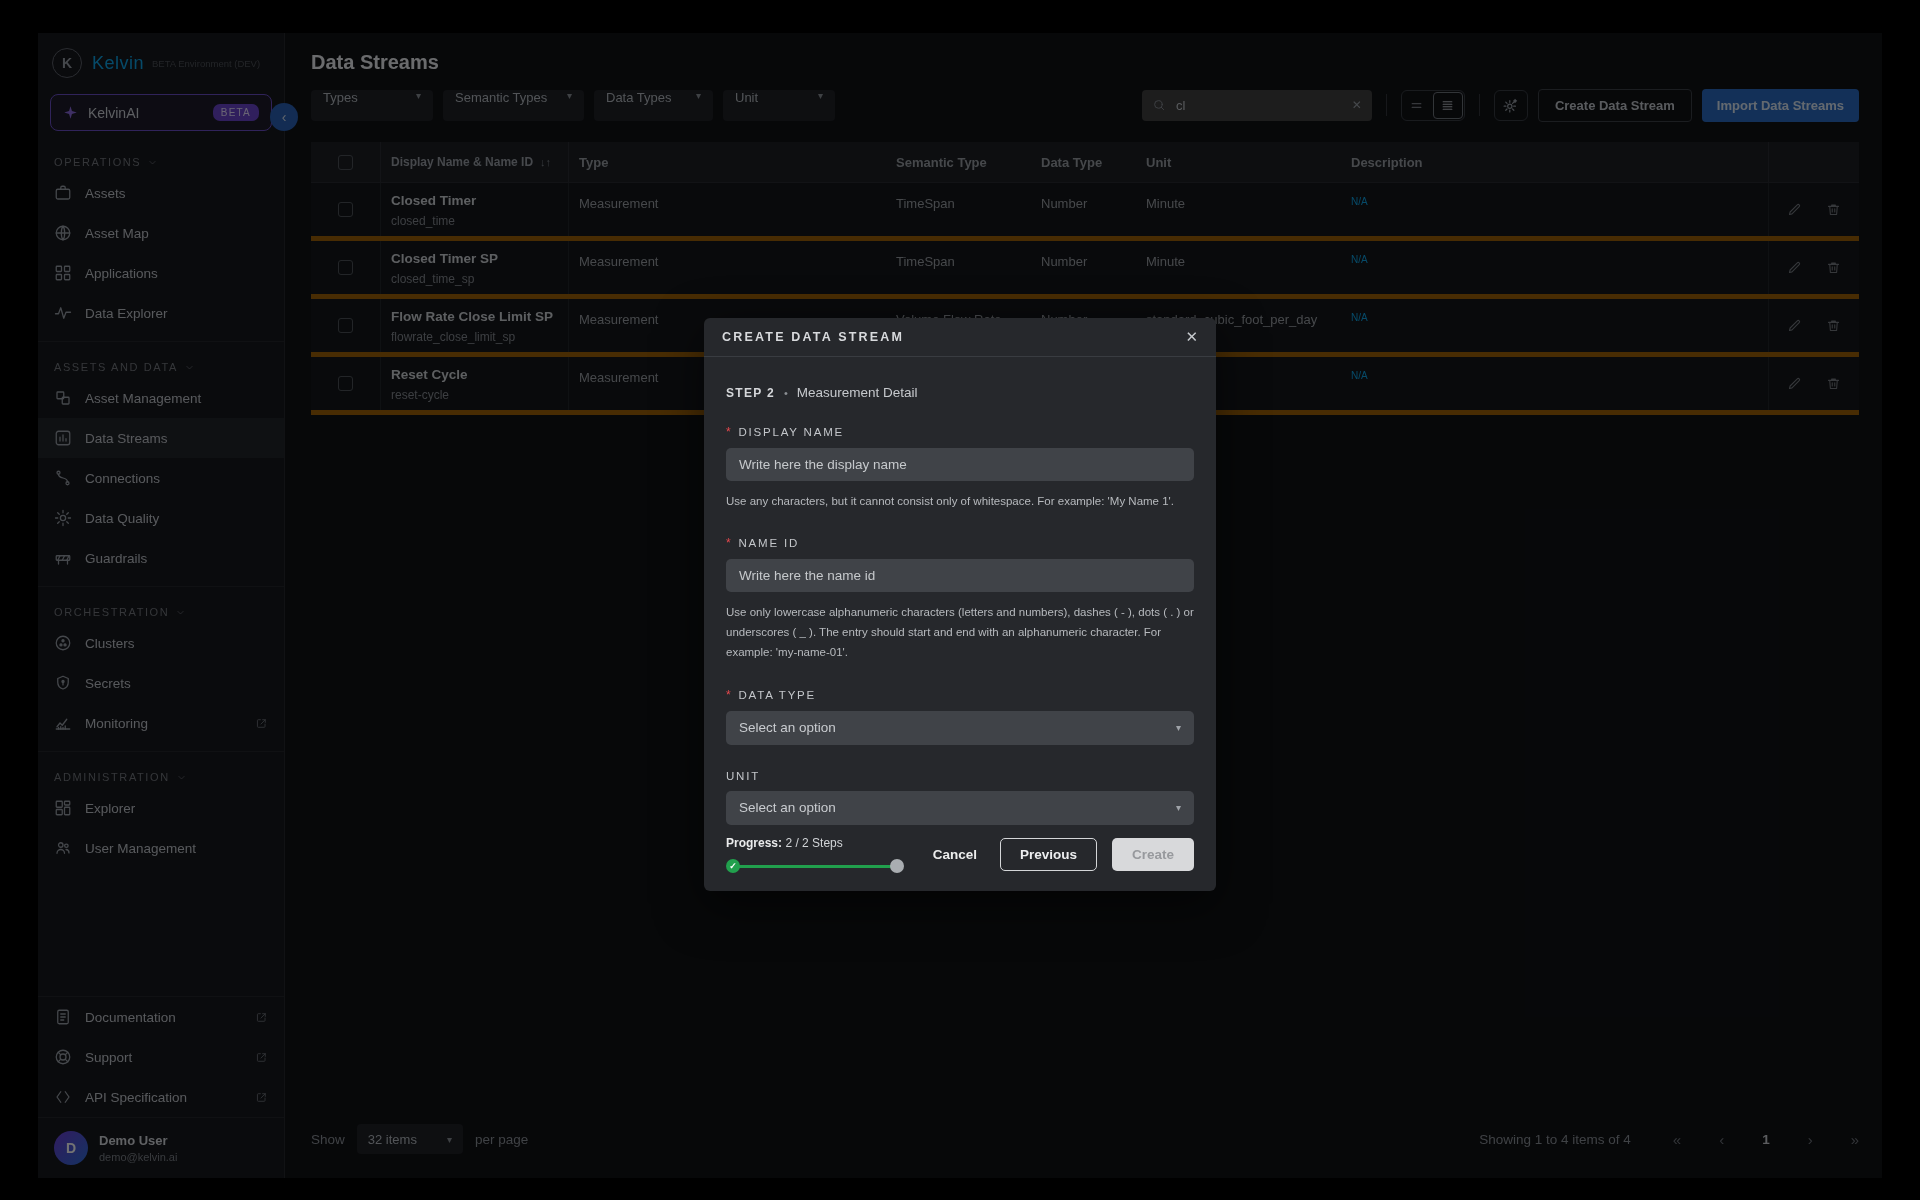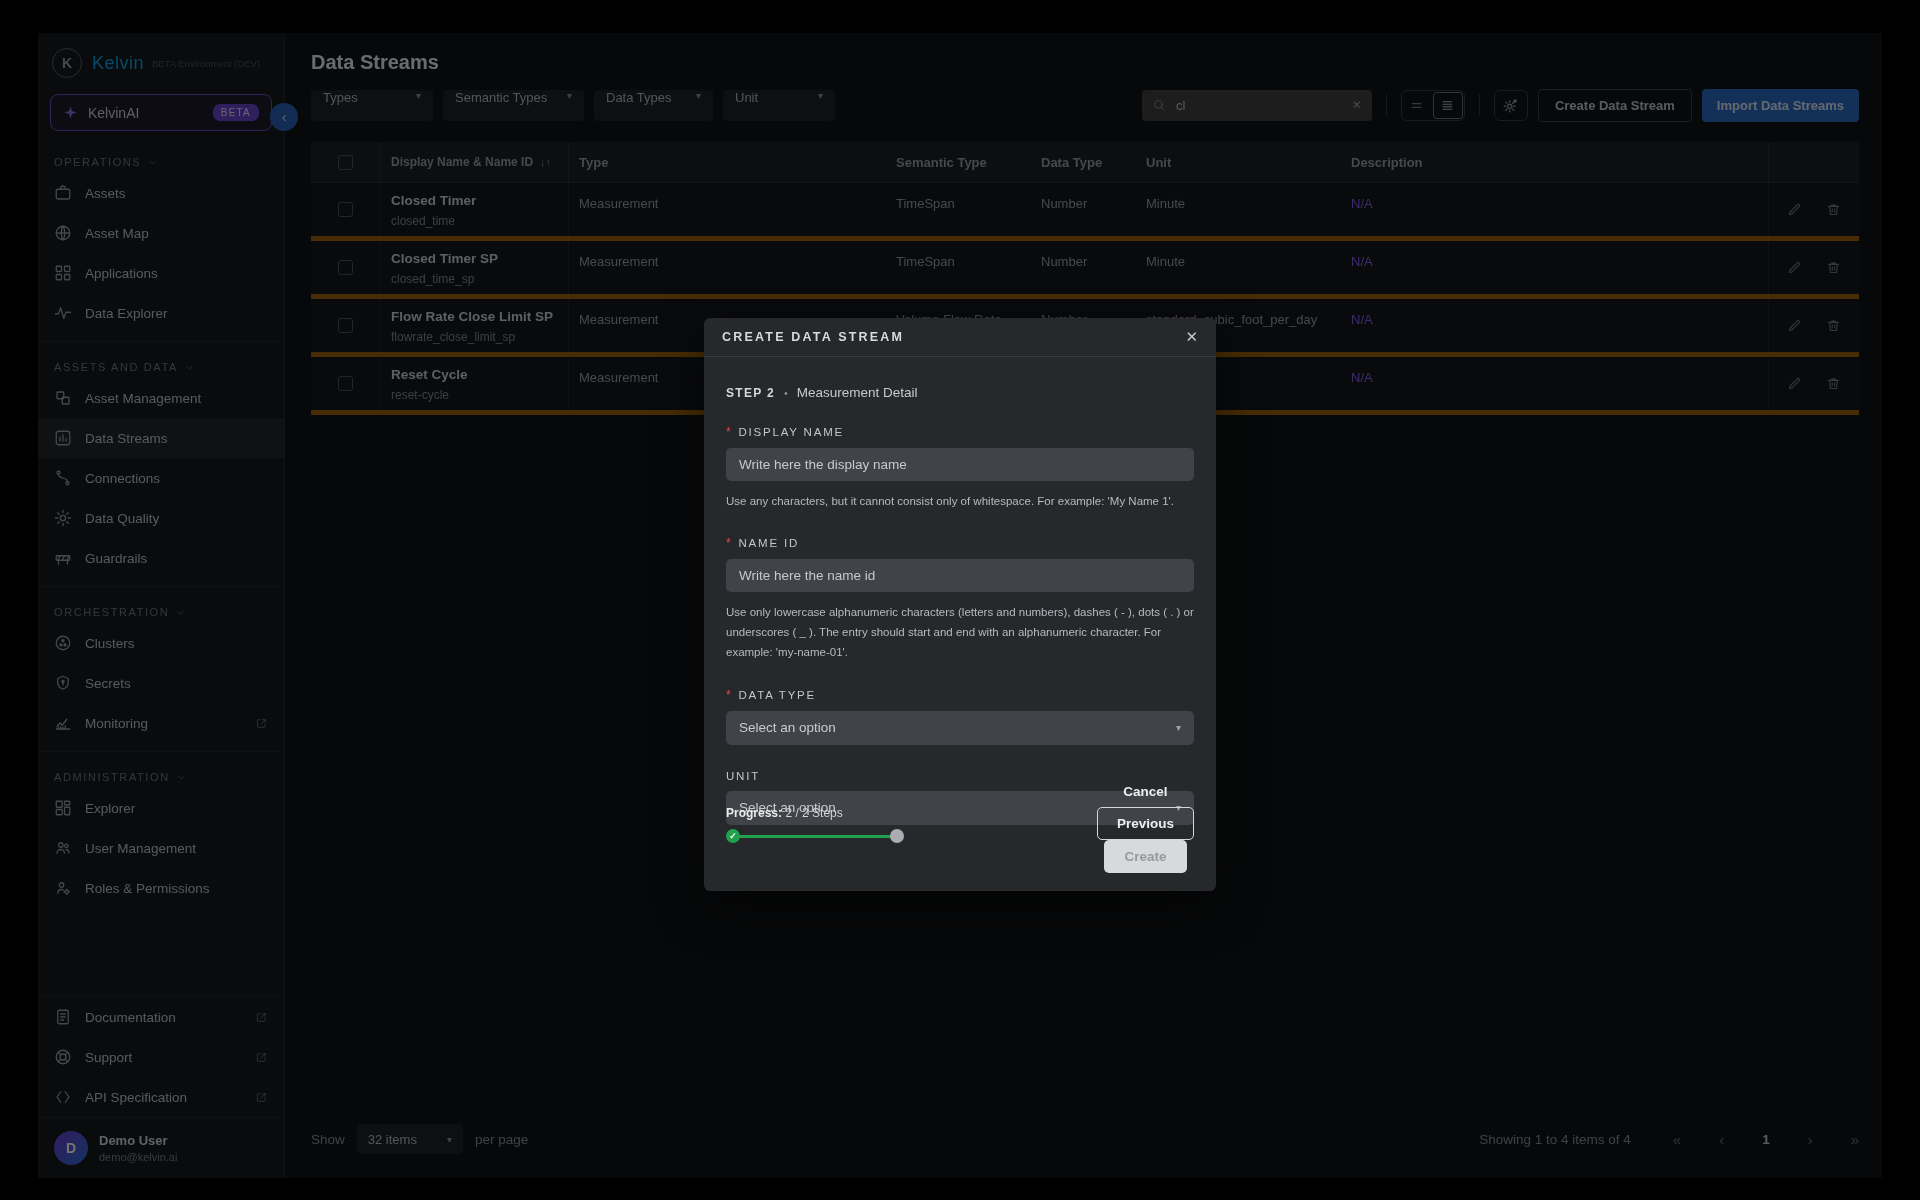--- a/index.html
+++ b/index.html
@@ -60,21 +60,21 @@
   .trow{height:58px;background:#15171b;border-bottom:5px solid #a16207;}
   .cell-check{display:flex;align-items:center;justify-content:center;border-right:1px solid #23262c;}
   .thead .cell-check{border-right:1px solid #2a2d33;}
   .checkbox{width:15px;height:15px;border:1.5px solid #4e535a;border-radius:3px;cursor:pointer;}
   .cell-name{padding:10px 10px 0;border-right:1px solid #23262c;}
   .thead .cell-name{padding:0 10px;border-right:1px solid #2a2d33;}
   .sort-ic{color:#7b8087;font-size:11px;margin-left:7px;}
   .row-primary{font-size:13.5px;font-weight:700;color:#cfd3d8;}
   .row-secondary{font-size:12px;color:#868b92;margin-top:6px;}
   .cell-val{padding:13px 10px 0;font-size:13px;color:#9ba0a6;}
-  .cell-desc{padding:13px 10px 0;font-size:13px;color:#8b5cf6;}
+  .cell-desc{padding:13px 10px 0;font-size:10px;color:#0ea5e9;}
   .cell-actions{display:flex;align-items:center;justify-content:center;gap:24px;border-left:1px solid #23262c;color:#787d84;}
   .thead .cell-actions{border-left:1px solid #2a2d33;}
   .act{cursor:pointer;}
 
   
   .table-footer{position:absolute;left:26px;right:23px;bottom:24px;display:flex;align-items:center;font-size:13.5px;color:#8d9299;}
   .page-size{margin:0 12px;height:30px;background:#1f2227;border-radius:4px;display:flex;align-items:center;gap:16px;padding:0 11px;color:#b6bbc2;font-size:13px;cursor:pointer;}
   .pager{margin-left:auto;display:flex;align-items:center;gap:38px;text-align:right;}
   .pg{color:#70757c;font-size:15px;cursor:pointer;}
   .pg-current{color:#c9cdd2;font-weight:700;font-size:13.5px;}
@@ -98,21 +98,21 @@
   .hint{margin-top:10px;font-size:11.5px;color:#b7babe;line-height:1.75;}
   .m-select{margin-top:9px;height:34px;background:#404348;border-radius:5px;display:flex;align-items:center;padding:0 13px;font-size:13.5px;color:#c9ccd0;cursor:pointer;}
   .m-select .caret{margin-left:auto;color:#9fa3a8;}
   .m-footer{position:absolute;left:22px;right:22px;bottom:18px;display:flex;align-items:center;}
   .prog-text{font-size:12px;color:#d2d5d8;}
   .prog-text b{color:#eaebec;}
   .prog-bar{position:relative;width:178px;height:14px;margin-top:9px;}
   .prog-line{position:absolute;left:6px;right:6px;top:5.5px;height:3px;background:#21a04d;}
   .prog-dot-l{position:absolute;left:0;top:0;width:14px;height:14px;border-radius:50%;background:#21a04d;color:#fff;font-size:9px;font-weight:700;display:flex;align-items:center;justify-content:center;}
   .prog-dot-r{position:absolute;right:0;top:0;width:14px;height:14px;border-radius:50%;background:#a9adb1;}
-  .m-buttons{margin-left:auto;display:flex;align-items:center;flex-direction:column;}
+  .m-buttons{margin-left:auto;display:flex;align-items:center;gap:15px;}
   .btn-text{background:none;border:none;color:#eceded;font-size:13.5px;font-weight:700;padding:8px 8px;cursor:pointer;}
   .btn-prev{background:none;border:1.5px solid #d4d6d8;border-radius:5px;color:#edeef0;font-size:13.5px;font-weight:700;padding:8px 19px;cursor:pointer;}
   .btn-create{background:#d8d9db;border:none;border-radius:5px;color:#97999d;font-size:13.5px;font-weight:700;padding:9px 20px;cursor:default;}
 </style>
 </head>
 <body>
 
 <div class="stage">
   <div class="app">
 
@@ -269,29 +269,20 @@
         <span>Explorer</span>
       </div>
       <div class="s-item">
         <svg class="ic s-ic" width="18" height="18" viewBox="0 0 24 24">
             <circle cx="9" cy="8" r="3"></circle>
             <path d="M4 19c0-3 2.5-5 5-5s5 2 5 5"></path>
             <circle cx="16.5" cy="9" r="2.3"></circle>
             <path d="M16 14c2.6.2 4 2.2 4 4.5"></path>
           </svg>
         <span>User Management</span>
-      </div>
-      <div class="s-item">
-        <svg class="ic s-ic" width="18" height="18" viewBox="0 0 24 24">
-            <circle cx="10" cy="8" r="3"></circle>
-            <path d="M5 19c0-3 2-5 5-5 .9 0 1.8.2 2.5.6"></path>
-            <circle cx="17" cy="17" r="2.3"></circle>
-            <path d="M17 13.4v1.2M17 19.4v1.2M13.4 17h1.2M19.4 17h1.2"></path>
-          </svg>
-        <span>Roles &amp; Permissions</span>
       </div>
 
       <div class="sb-bottom">
         <div class="sb-divider"></div>
         <div class="s-item">
           <svg class="ic s-ic" width="18" height="18" viewBox="0 0 24 24">
               <rect x="5" y="3" width="14" height="18" rx="2"></rect>
               <path d="M9 8h6M9 12h6M9 16h4"></path>
             </svg>
           <span>Documentation</span>

